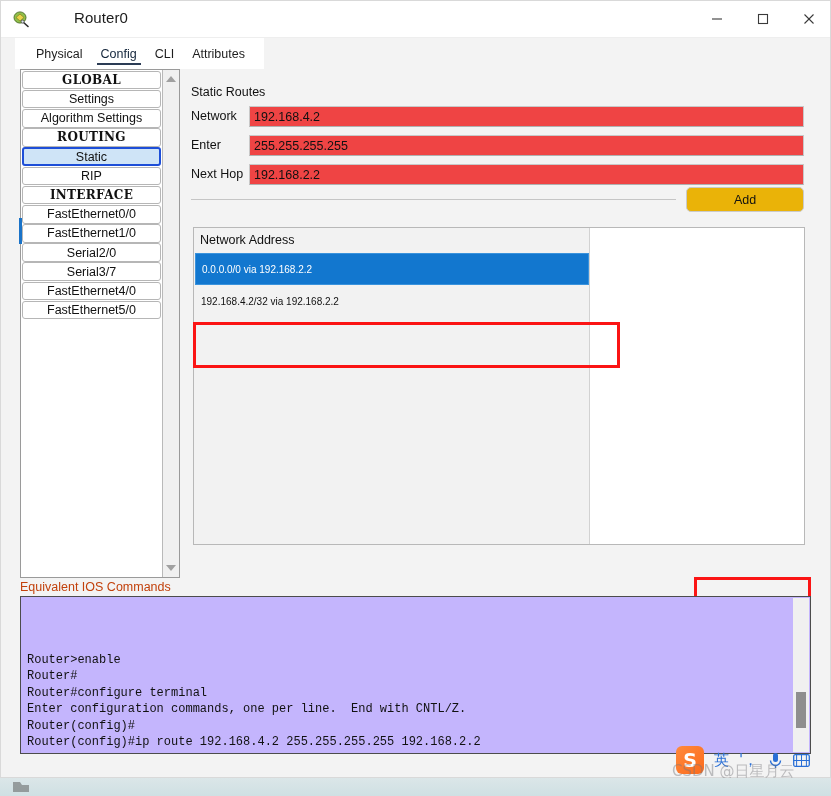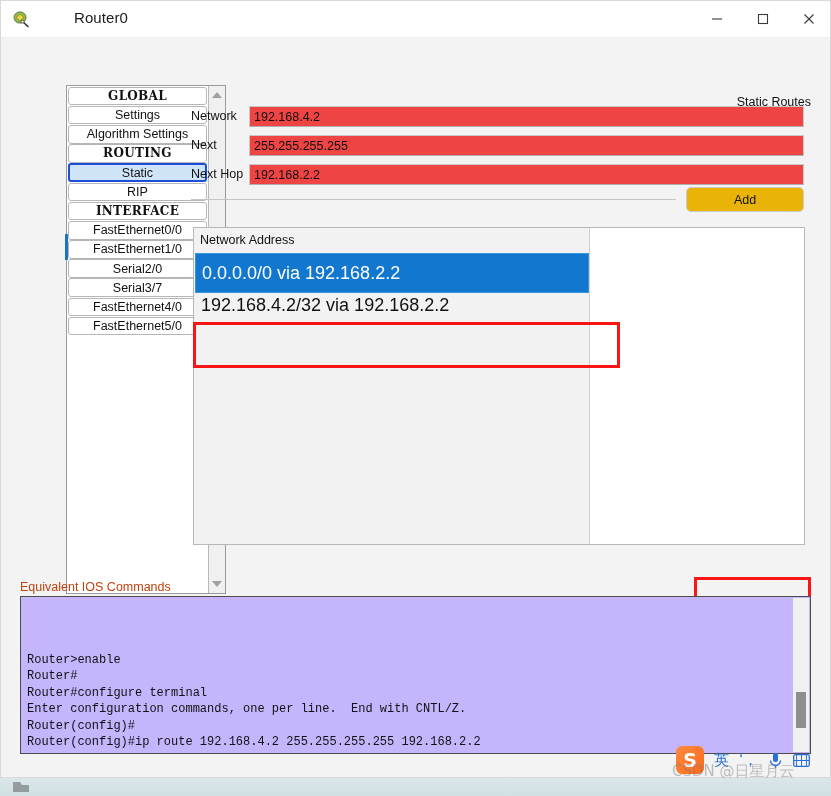--- a/index.html
+++ b/index.html
@@ -121,27 +121,26 @@
     position: absolute;
     left: 0; top: 68px;
     width: 831px;
     height: 710px;
     background: #f3f3f3;
   }
 
   
   #sidebar {
     position: absolute;
-    left: 19px; top: 16px;
+    left: 19px; top: 0;
     width: 160px;
     height: 509px;
     background: #ffffff;
     border: 1px solid #9a9a9a;
     box-sizing: border-box;
-    margin-left: 46px;
   }
   #sidebar-list {
     position: absolute;
     left: 0; top: 0;
     width: 141px;
     height: 507px;
     background: #ffffff;
     overflow: hidden;
   }
   .nav-item {
@@ -215,23 +214,23 @@
 
   
   #routes-panel {
     position: absolute;
     left: 190px; top: 8px;
     width: 620px;
     height: 540px;
   }
   #routes-title {
     position: absolute;
-    left: 0; top: 18px;
+    left: 0; top: 8px;
     width: 620px;
-    text-align: right;
+    text-align: left;
     font-size: 12.5px;
     color: #111;
   }
 
   .field-row {
     position: absolute;
     left: 0;
     height: 22px;
   }
   .field-label {
@@ -309,22 +308,22 @@
     position: absolute;
     left: 6px; top: 5px;
     font-size: 12.5px;
     color: #111;
     white-space: nowrap;
   }
   .route-row {
     position: absolute;
     left: 1px;
     width: 394px;
-    height: 40px;
-    font-size: 18px;
+    height: 32px;
+    font-size: 10px;
     color: #111;
     display: flex;
     align-items: center;
     padding-left: 6px;
     box-sizing: border-box;
     cursor: default;
   }
   #route-row-0 {
     top: 25px;
     background: #1277cf;
@@ -471,20 +470,28 @@
       </svg>
     </button>
     <button class="winbtn" id="btn-close">
       <svg width="12" height="12" viewBox="0 0 12 12">
         <line x1="1.5" y1="1.5" x2="10.5" y2="10.5" stroke="#3a3a3a" stroke-width="1.1"></line>
         <line x1="10.5" y1="1.5" x2="1.5" y2="10.5" stroke="#3a3a3a" stroke-width="1.1"></line>
       </svg>
     </button>
   </div>
 
+  <div id="tab-strip">
+    <div class="tabs-inner" id="tabs-inner">
+        <div class="tab">Physical</div>
+        <div class="tab active">Config</div>
+        <div class="tab">CLI</div>
+        <div class="tab">Attributes</div>
+      </div>
+  </div>
 
   <div id="body-panel">
 
     <div id="sidebar">
       <div id="sidebar-list">
           <div class="nav-item header">GLOBAL</div>
           <div class="nav-item">Settings</div>
           <div class="nav-item">Algorithm Settings</div>
           <div class="nav-item header">ROUTING</div>
           <div class="nav-item selected">Static</div>
@@ -511,21 +518,21 @@
     <div id="routes-panel">
 
       <div id="routes-title">Static Routes</div>
 
       <div class="field-row" id="row-network">
         <span class="field-label">Network</span>
         <input class="field-input" type="text" value="192.168.4.2" style="">
       </div>
 
       <div class="field-row" id="row-mask">
-        <span class="field-label">Next</span>
+        <span class="field-label">Enter</span>
         <input class="field-input" type="text" value="255.255.255.255" style="">
       </div>
 
       <div class="field-row" id="row-nexthop">
         <span class="field-label">Next Hop</span>
         <input class="field-input" type="text" value="192.168.2.2" style="">
       </div>
 
       <div id="add-divider"></div>
       <button id="add-button">Add</button>

